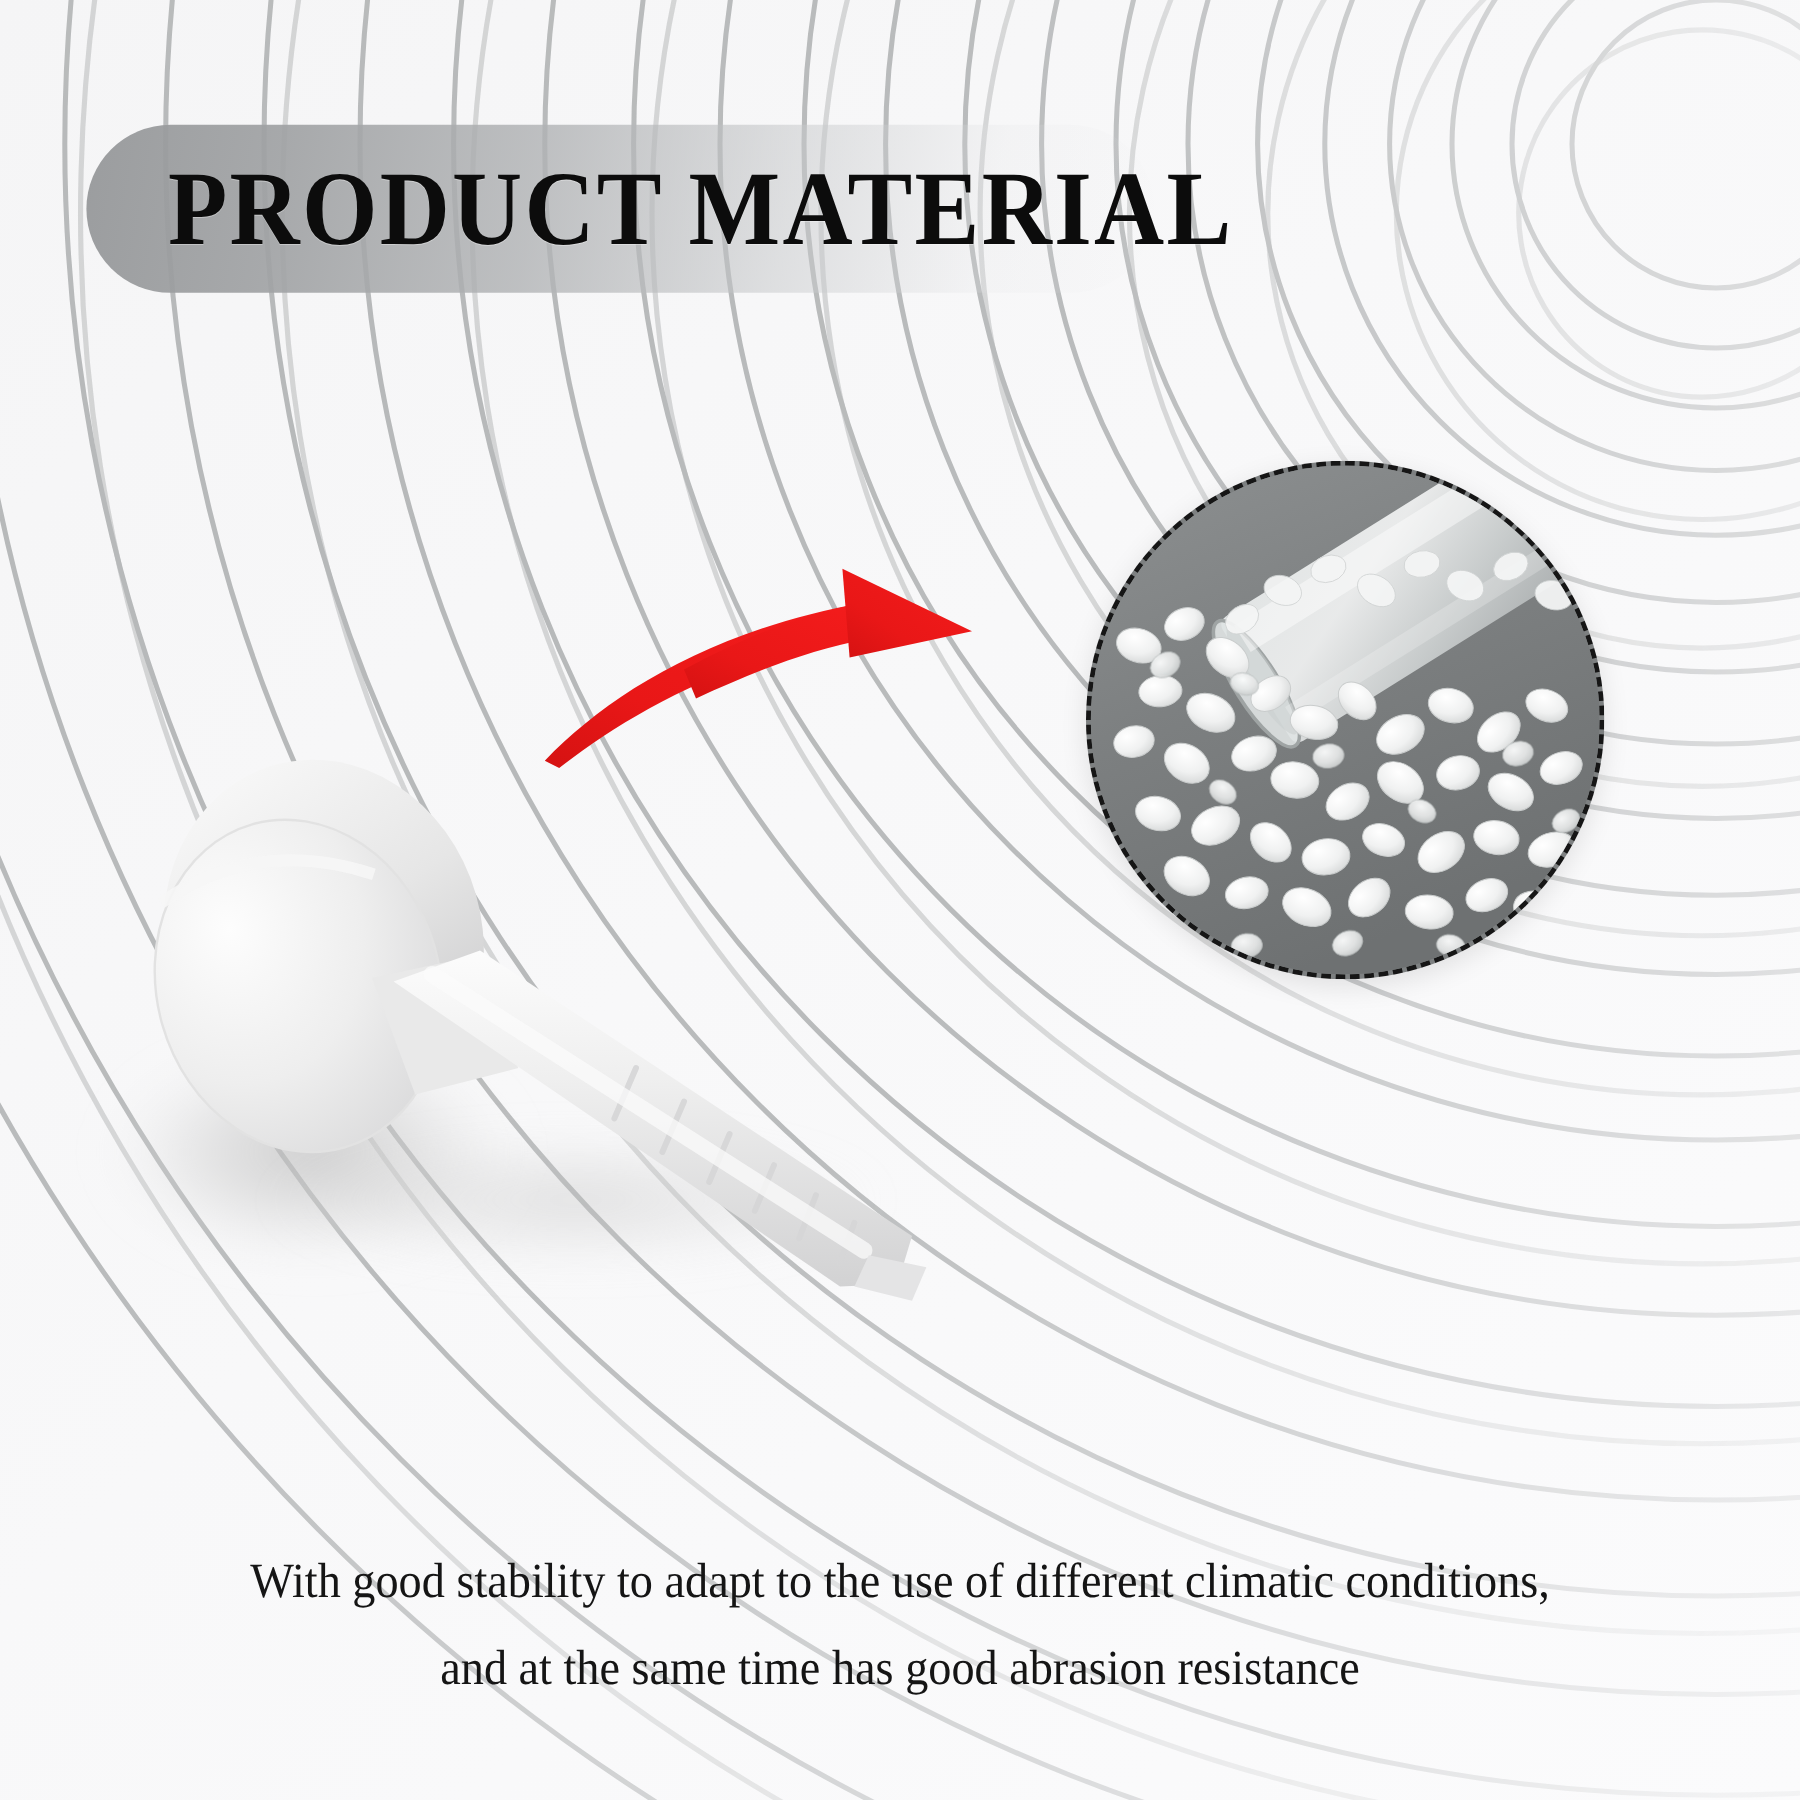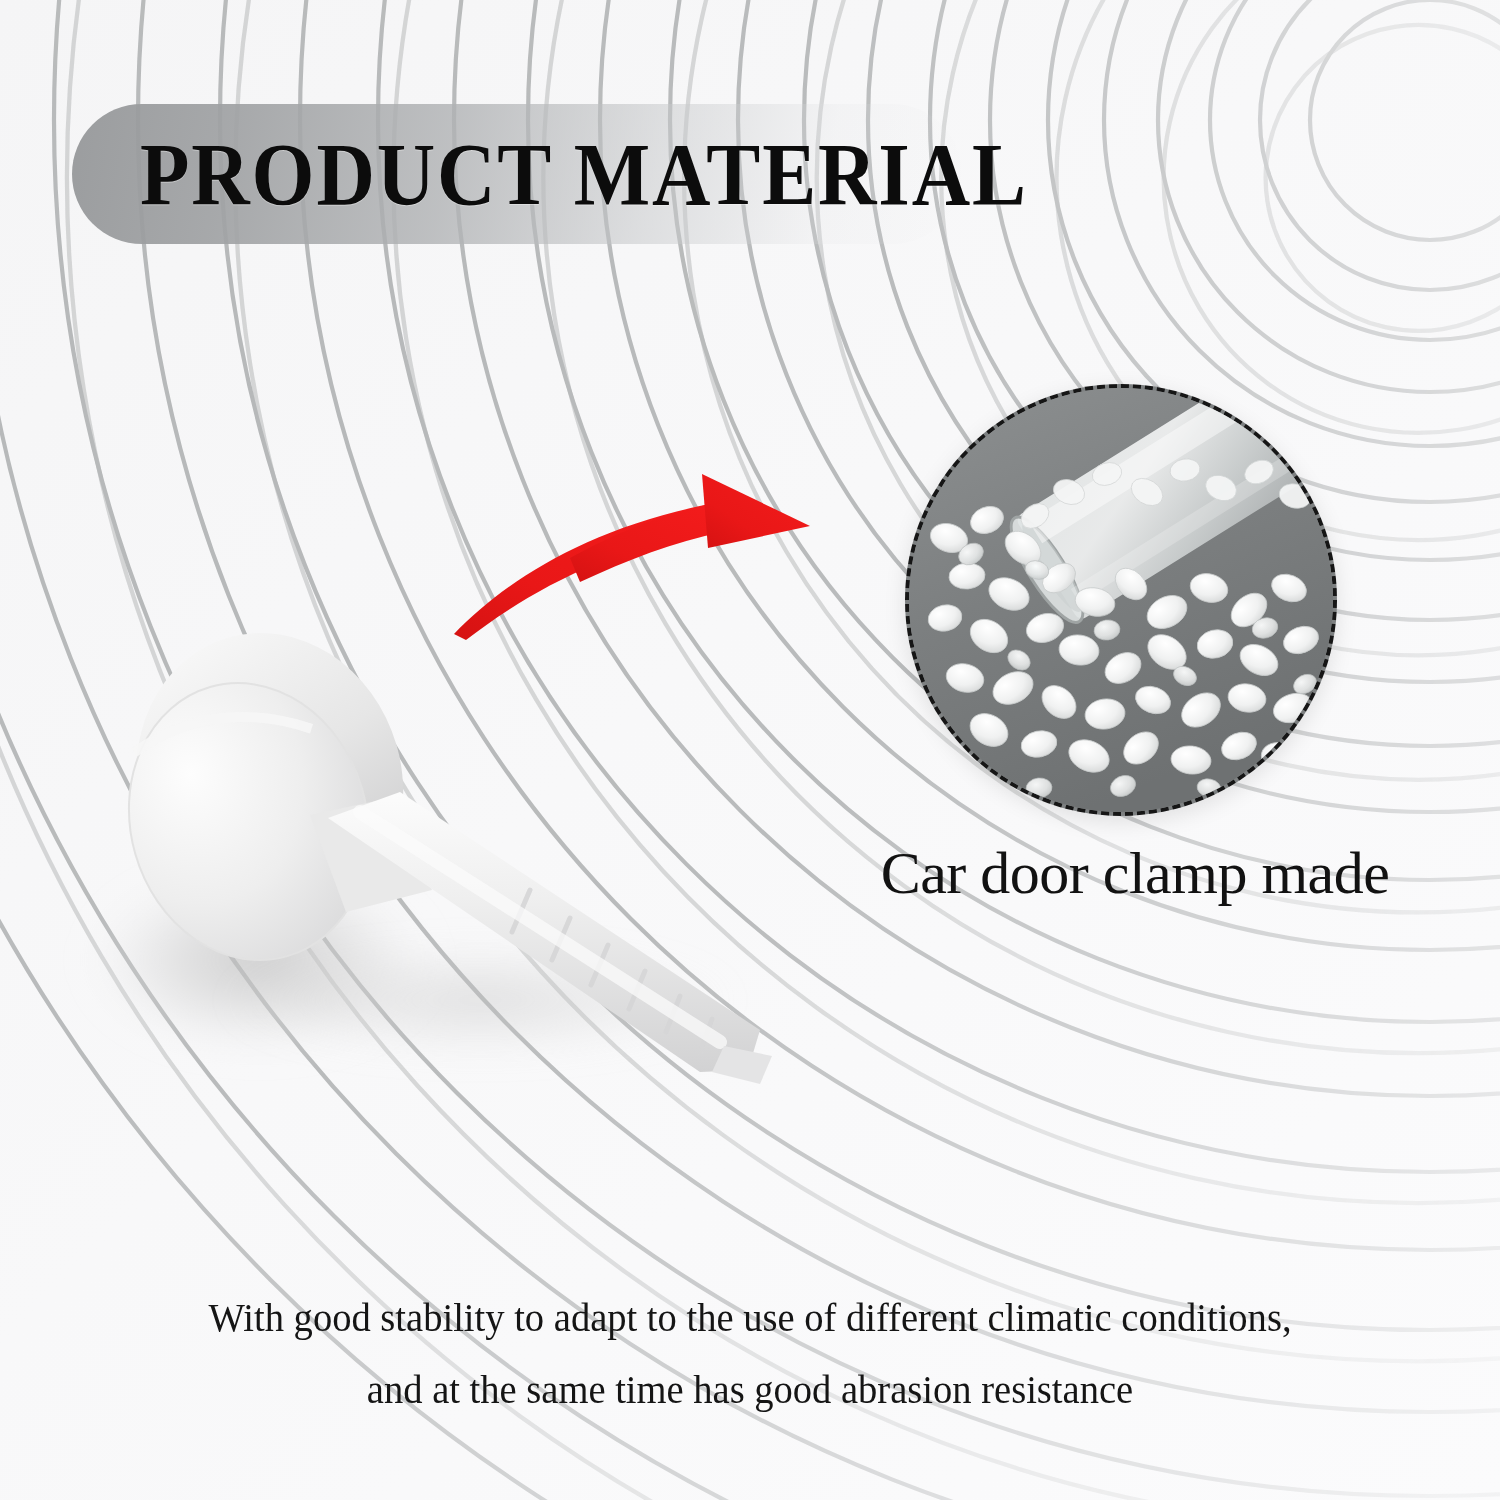--- a/index.html
+++ b/index.html
@@ -343,21 +343,20 @@
           <ellipse cx="312" cy="100" rx="16" ry="12" transform="rotate(24 312 100)"></ellipse>
           <ellipse cx="350" cy="84" rx="15" ry="11" transform="rotate(-26 350 84)"></ellipse>
           <ellipse cx="386" cy="108" rx="16" ry="12" transform="rotate(14 386 108)"></ellipse>
           <ellipse cx="126" cy="128" rx="15" ry="11" transform="rotate(-34 126 128)"></ellipse>
         </g>
       </g>
     </svg>
   </div>
 
   <div class="caption">
-    <span class="line">Car door clamp made</span>
   </div>
 
   <div class="bottom-text">
     <span class="line">With good stability to adapt to the use of different climatic conditions,</span>
     <span class="line">and at the same time has good abrasion resistance</span>
   </div>
 
 </div>
 
 </body></html>

